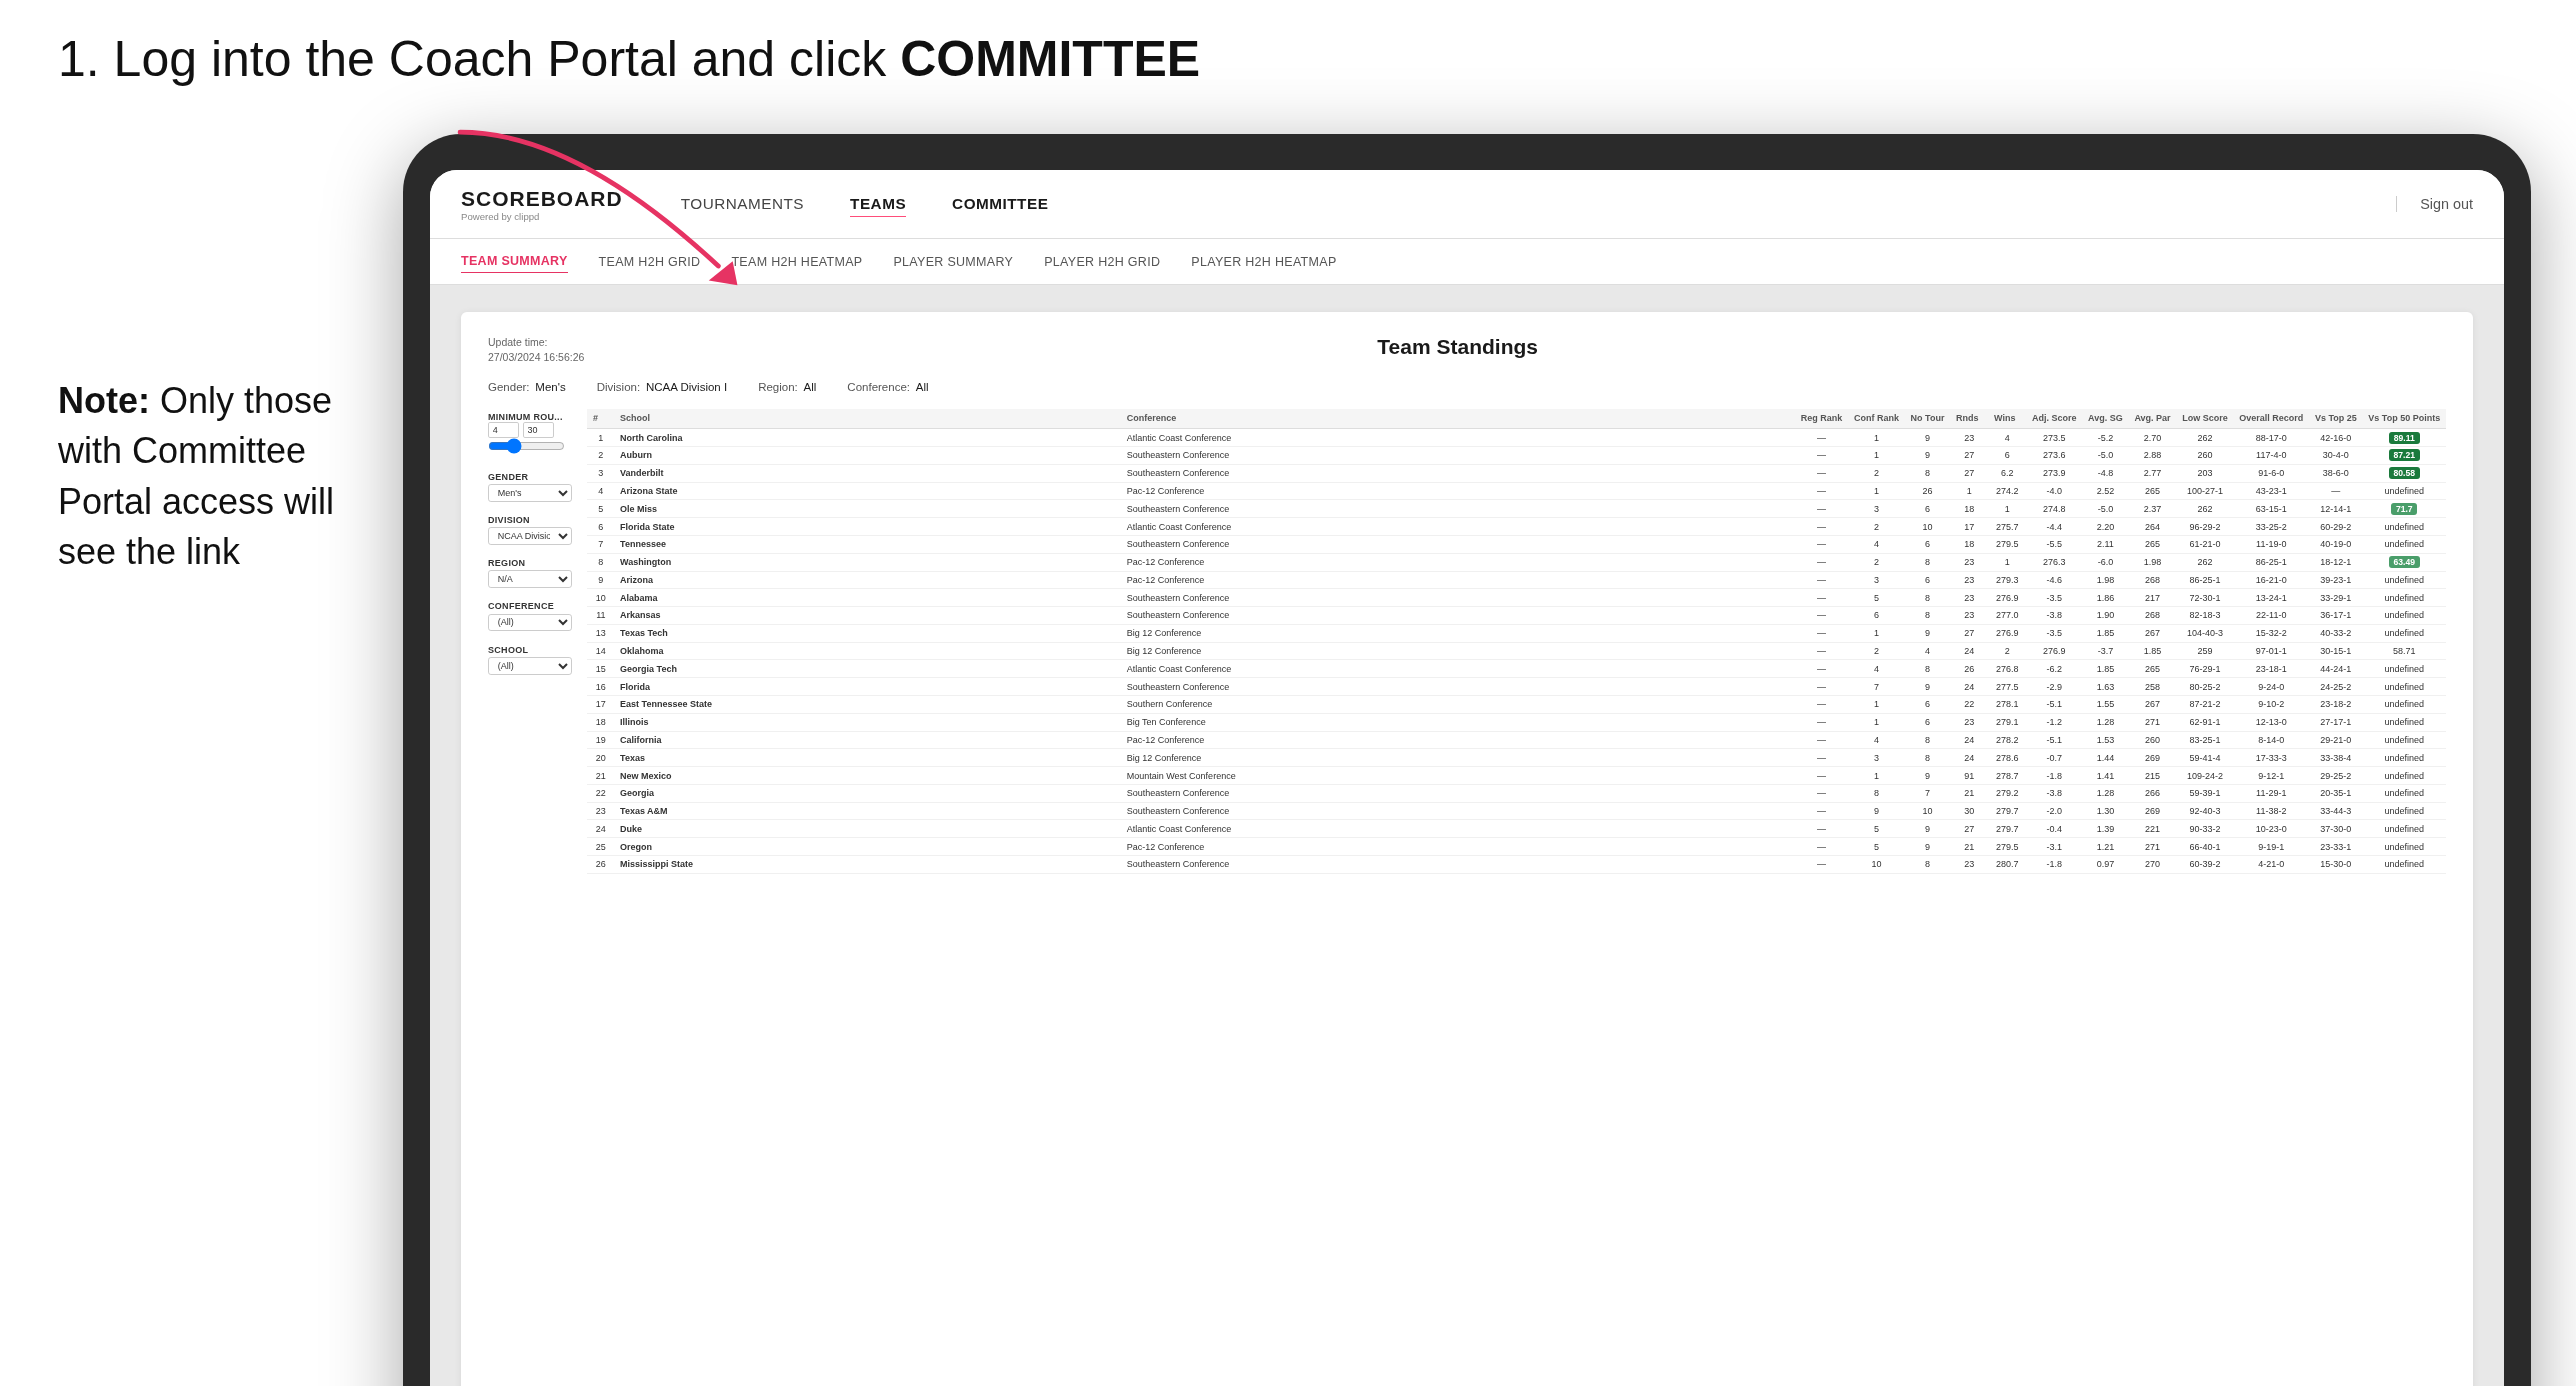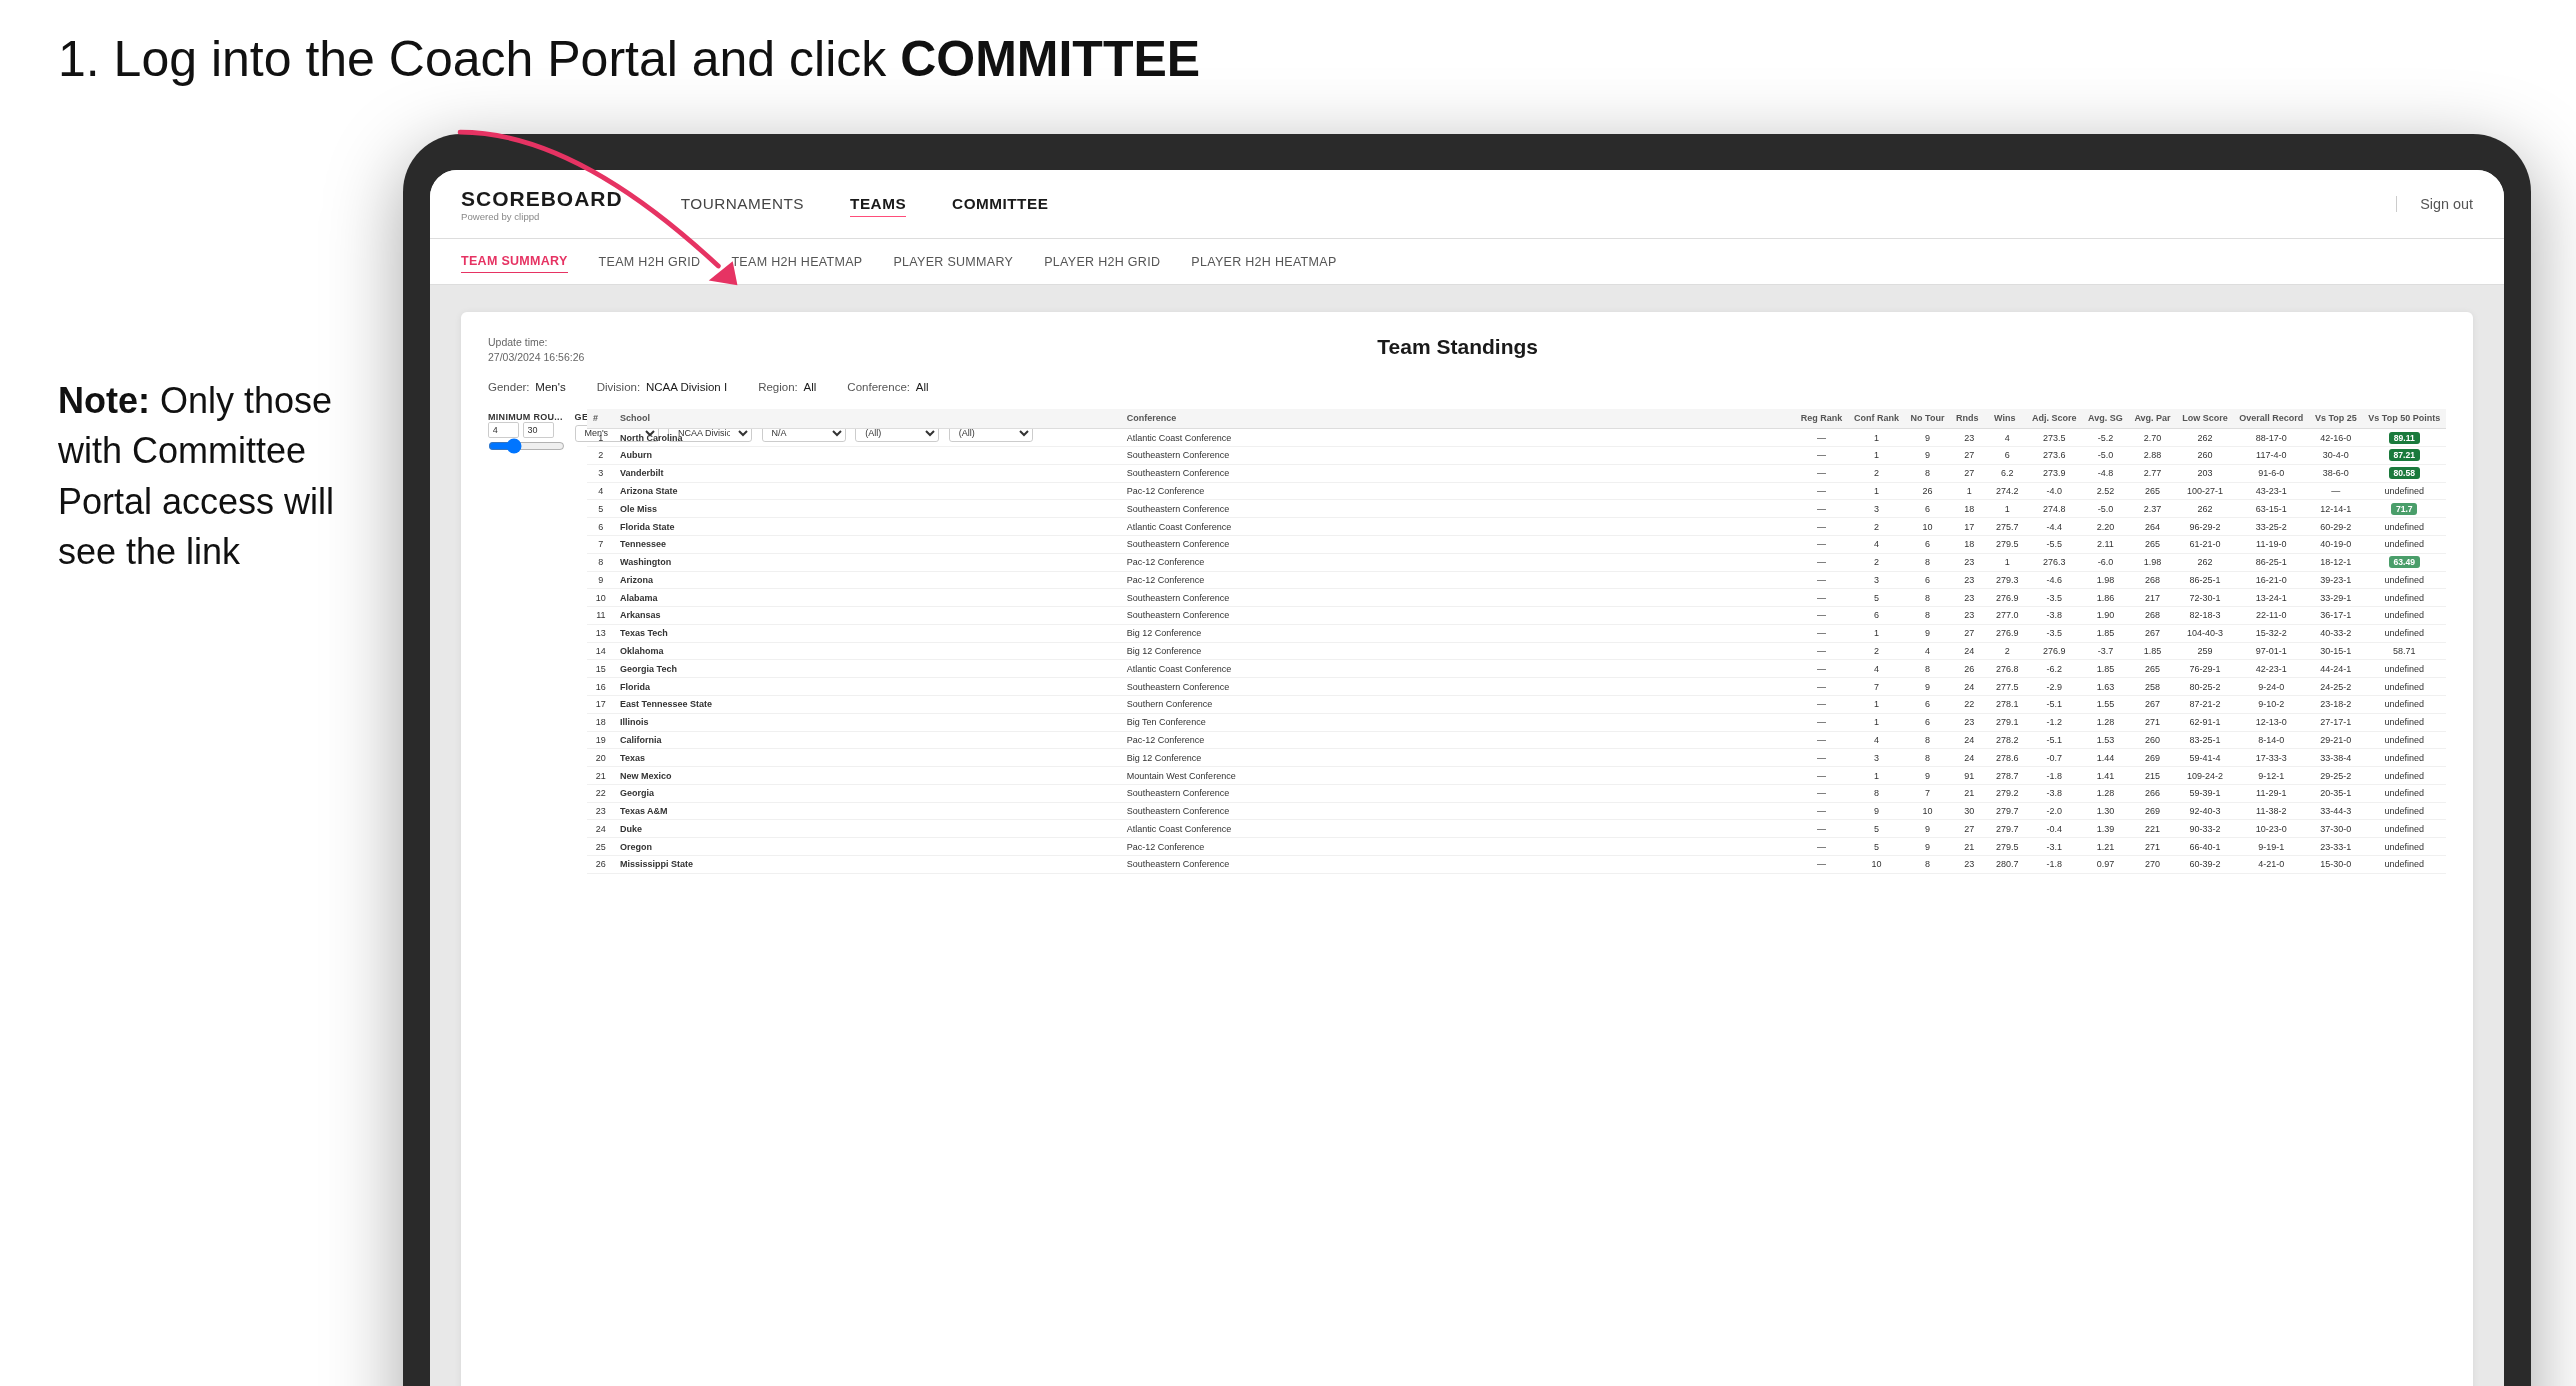--- a/index.html
+++ b/index.html
@@ -324,21 +324,21 @@
       left: 383px;
       width: 575px;
       height: 220px;
       pointer-events: none;
       z-index: 10;
     }
 
     
     .left-filters {
       display: flex;
-      flex-direction: row;
+      flex-direction: column;
       gap: 9.6px;
       width: 84px;
       flex-shrink: 0;
     }
 
     .filter-section-label {
       font-size: 9px;
       font-weight: 700;
       color: #333;
       text-transform: uppercase;
@@ -760,21 +760,21 @@
     <td class="conf-col">Atlantic Coast Conference</td>
     <td class="num-col">—</td>
     <td class="num-col">4</td>
     <td class="num-col">8</td>
     <td class="num-col">26</td>
     <td class="num-col">276.8</td>
     <td class="num-col">-6.2</td>
     <td class="num-col">1.85</td>
     <td class="num-col">265</td>
     <td class="num-col">76-29-1</td>
-    <td class="num-col">42-23-1</td>
+    <td class="num-col">23-18-1</td>
     <td class="num-col">44-24-1</td>
     <td class="num-col"><span class="">undefined</span></td>
   </tr>
                   <tr>
     <td class="rank-col">16</td>
     <td class="school-col">Florida</td>
     <td class="conf-col">Southeastern Conference</td>
     <td class="num-col">—</td>
     <td class="num-col">7</td>
     <td class="num-col">9</td>

